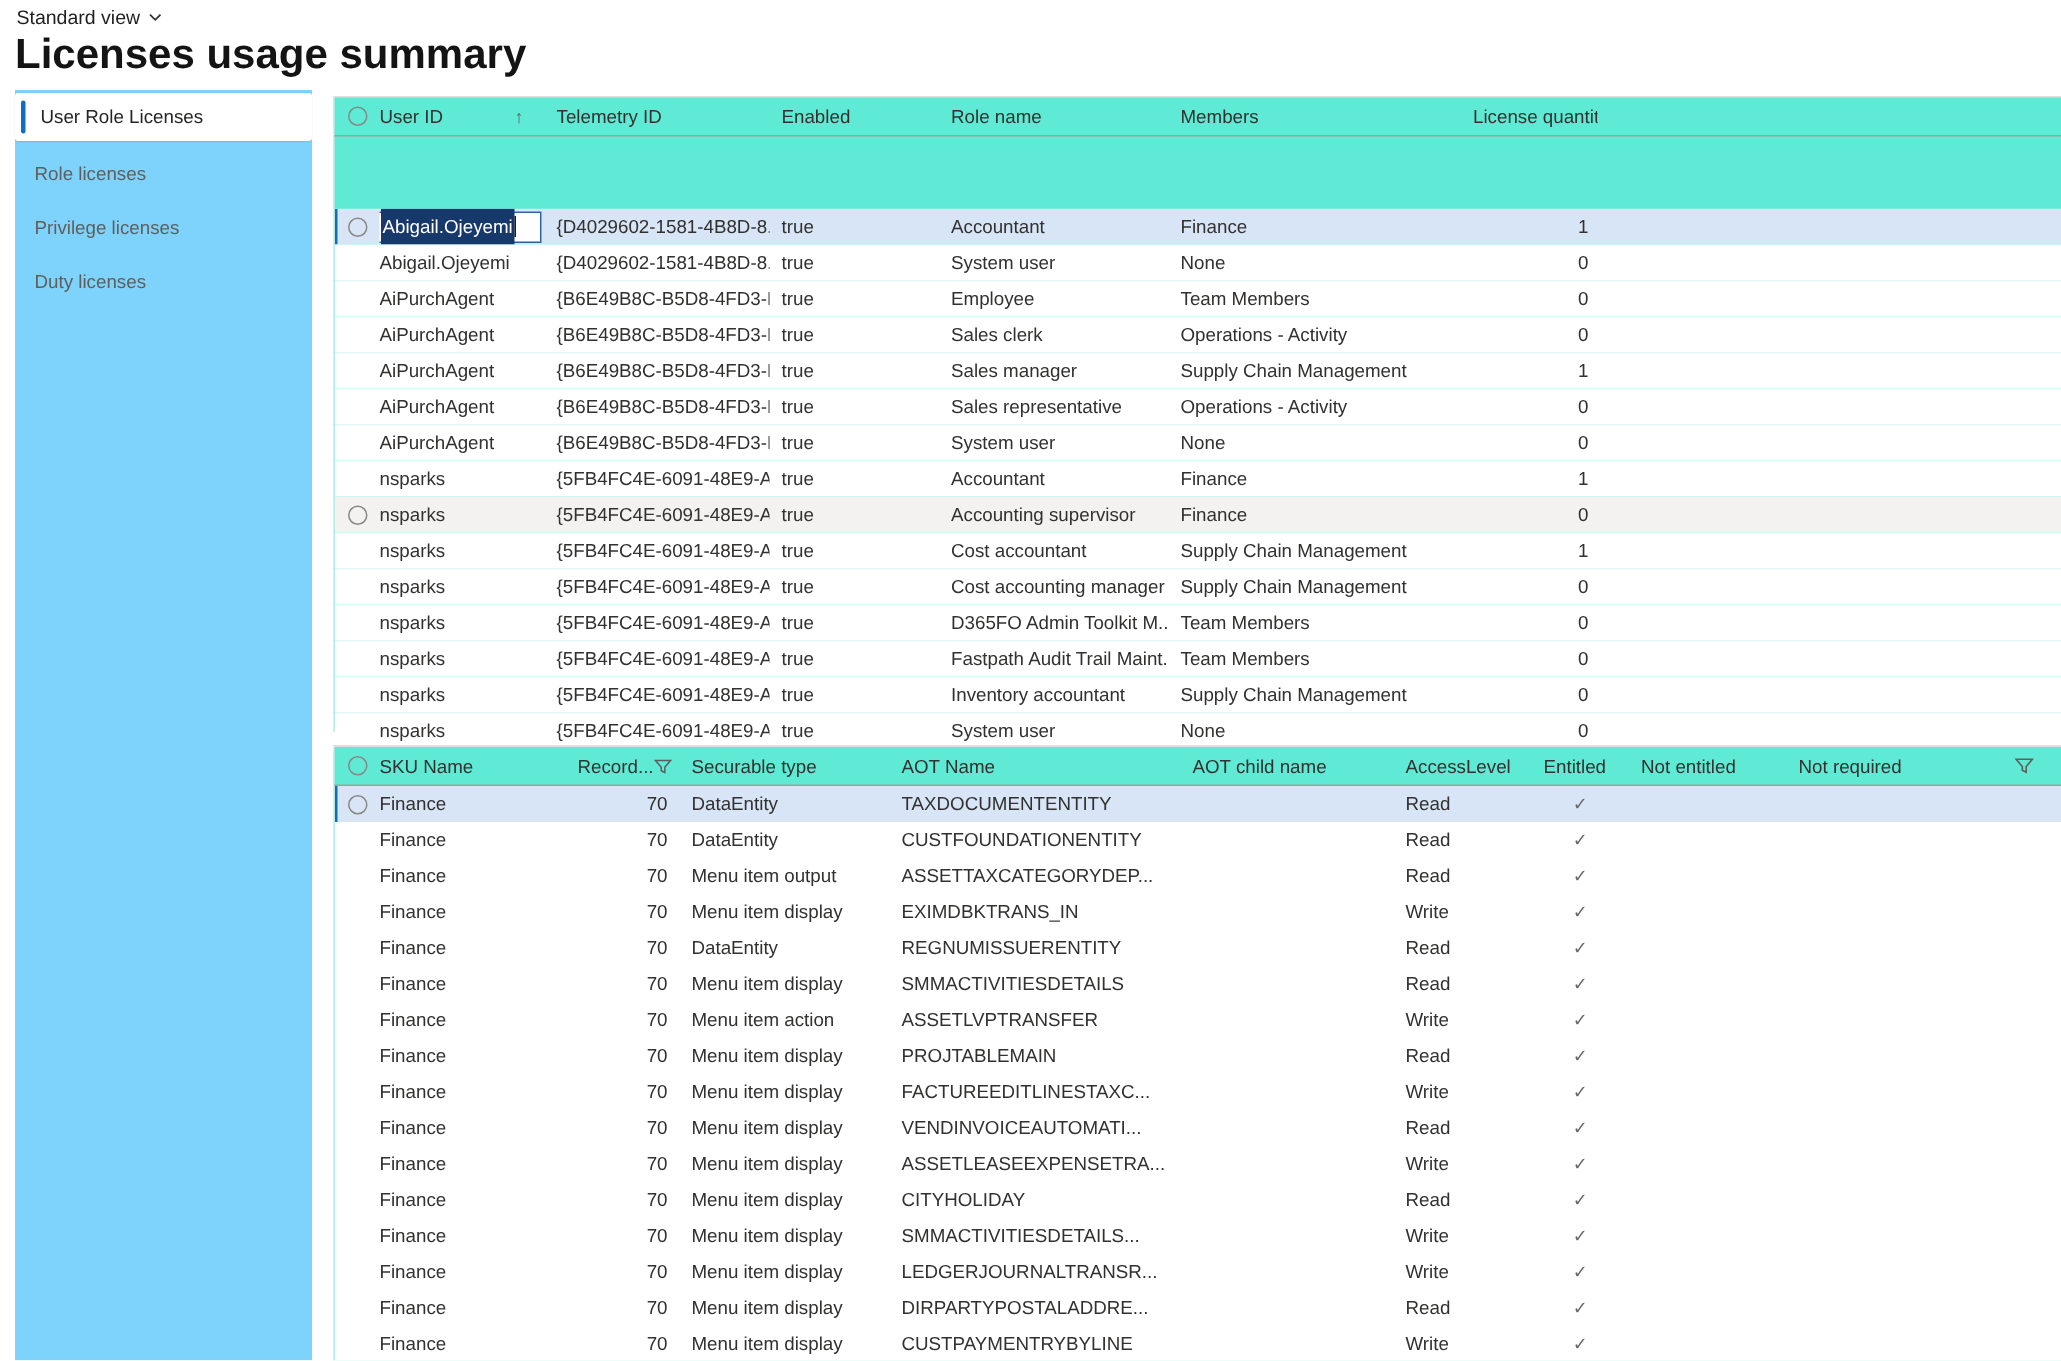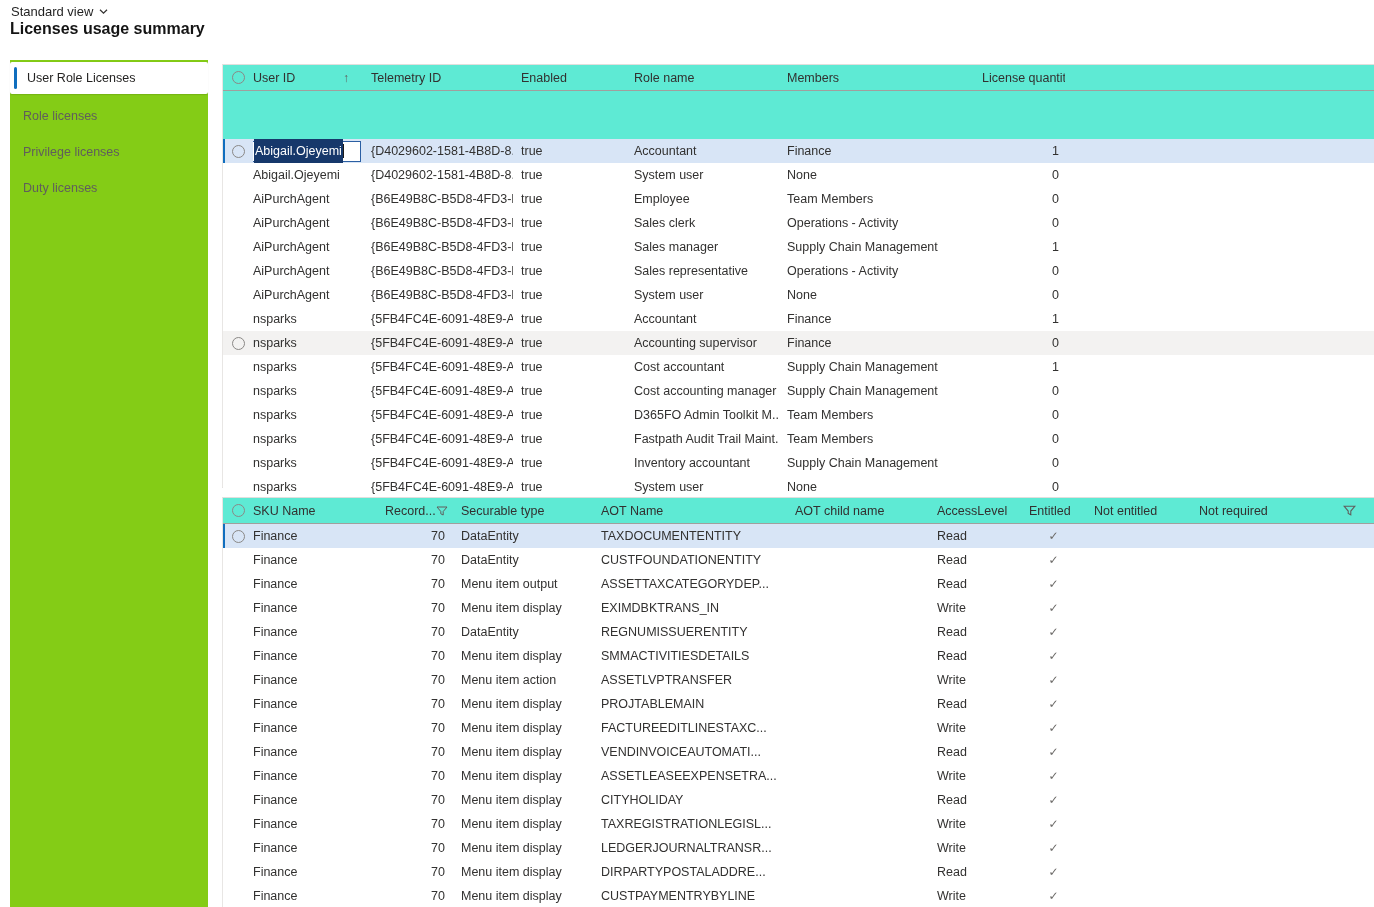--- a/index.html
+++ b/index.html
@@ -4,24 +4,24 @@
 <style>
   * { margin:0; padding:0; box-sizing:border-box; }
   html,body { background:#fff; }
   body { font-family:"Liberation Sans","DejaVu Sans",sans-serif; }
   .app { position:relative; width:1374px; height:907px; background:#fff; overflow:hidden;
          color:#323130; font-size:12.5px; }
 
   
   .view-row { position:absolute; left:11px; top:4px; display:flex; align-items:center; gap:5px;
               font-size:13px; color:#1f1f1f; cursor:pointer; }
-  .page-title { position:absolute; left:10px; top:20px; font-size:16px; font-weight:700; color:#141414; }
+  .page-title { position:absolute; left:10px; top:20px; font-size:28px; font-weight:700; color:#141414; }
 
   
-  .sidebar { position:absolute; left:10px; top:60px; width:198px; bottom:0; background:#84cc16; padding-top:2px; }
+  .sidebar { position:absolute; left:10px; top:60px; width:198px; bottom:0; background:#7dd3fc; padding-top:2px; }
   .nav-item { position:relative; height:36px; display:flex; align-items:center; padding-left:13px;
               color:#605e5c; cursor:pointer; }
   .nav-item.selected { background:#fff; height:32px; margin-bottom:4px; border-radius:2px;
               color:#252423; padding-left:17px; box-shadow:0 .3px 1px rgba(0,0,0,.12); }
   .nav-item.selected::before { content:""; position:absolute; left:4px; top:5px; bottom:5px; width:3px;
               border-radius:2px; background:#106ebe; }
 
   
   .grid { position:absolute; left:222px; right:0; background:#5eead4; border-top:1px solid #e1dfdd;
           border-left:1px solid #e8e6e4; }
@@ -436,21 +436,21 @@
           <div class="tc ">Read</div>
           <div class="tc center"><span>✓</span></div>
           <div class="tc "></div>
           <div class="tc "></div>
         </div>
         <div class="trow bot-cols">
           <div class="tc c-sel"></div>
           <div class="tc c-user">Finance</div>
           <div class="tc num-rec">70</div>
           <div class="tc ">Menu item display</div>
-          <div class="tc ">TAXREGISTRATIONLEGISL...</div>
+          <div class="tc ">SMMACTIVITIESDETAILS...</div>
           <div class="tc "></div>
           <div class="tc ">Write</div>
           <div class="tc center"><span>✓</span></div>
           <div class="tc "></div>
           <div class="tc "></div>
         </div>
         <div class="trow bot-cols">
           <div class="tc c-sel"></div>
           <div class="tc c-user">Finance</div>
           <div class="tc num-rec">70</div>

